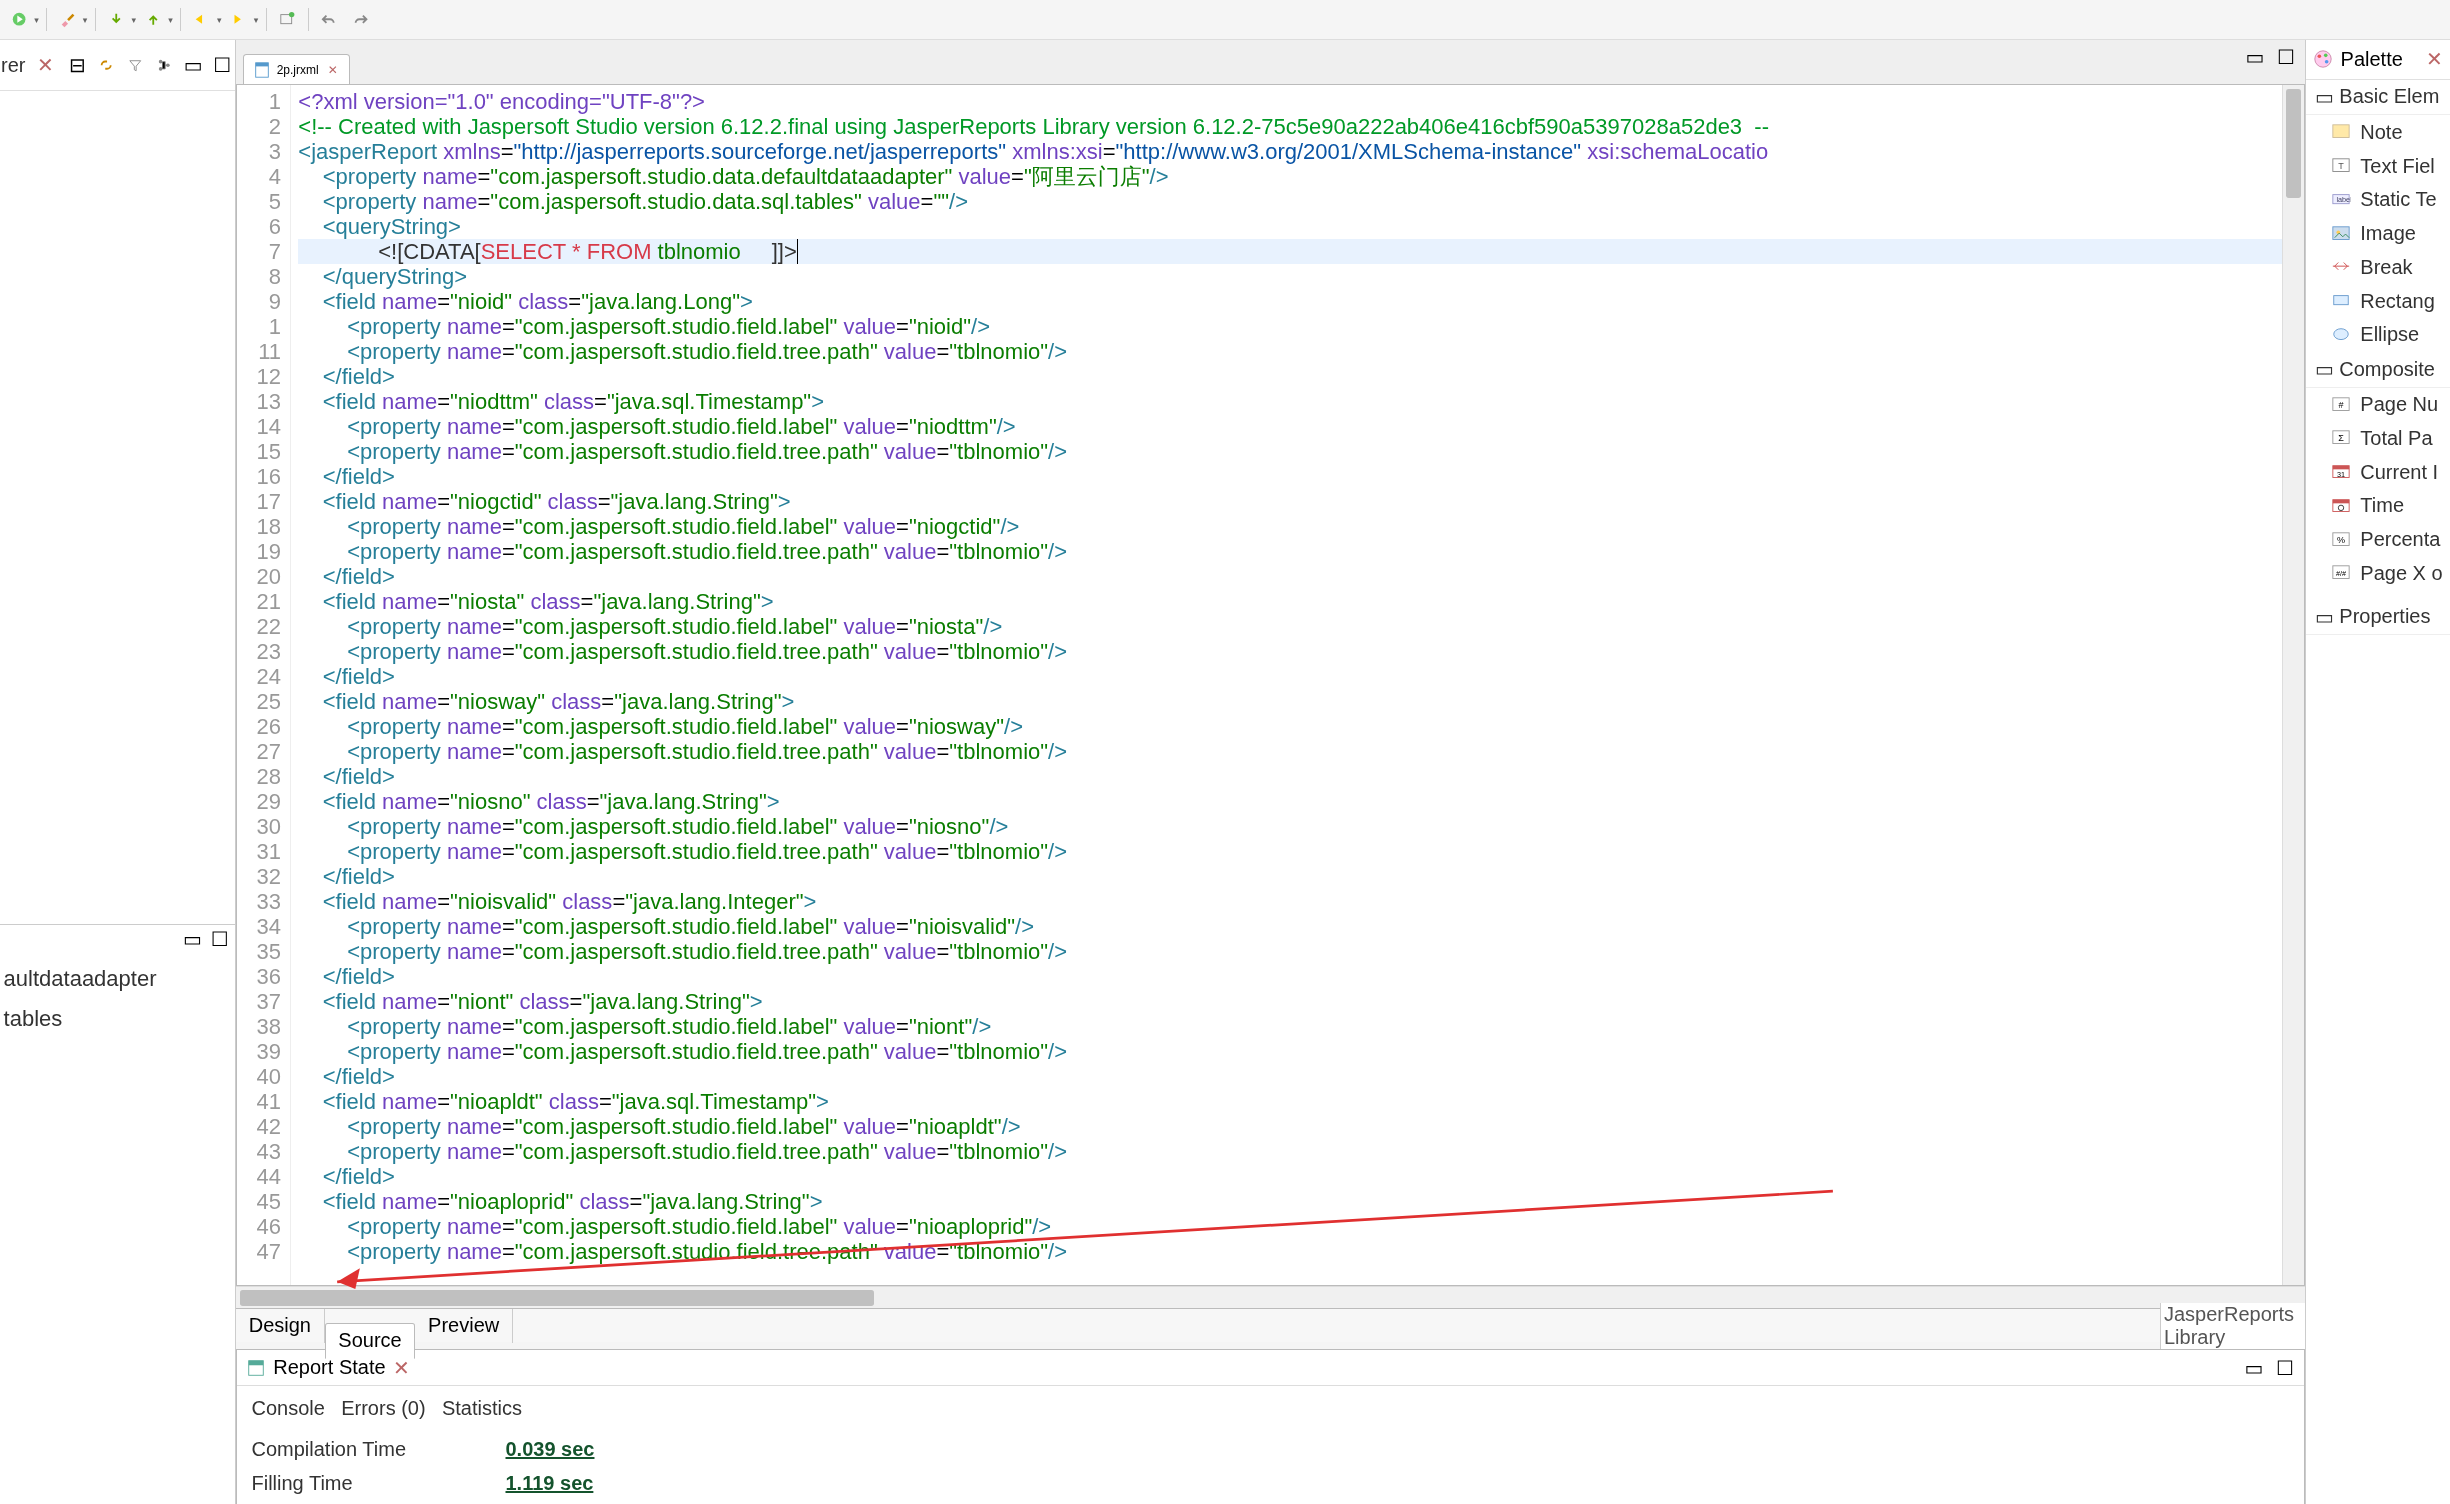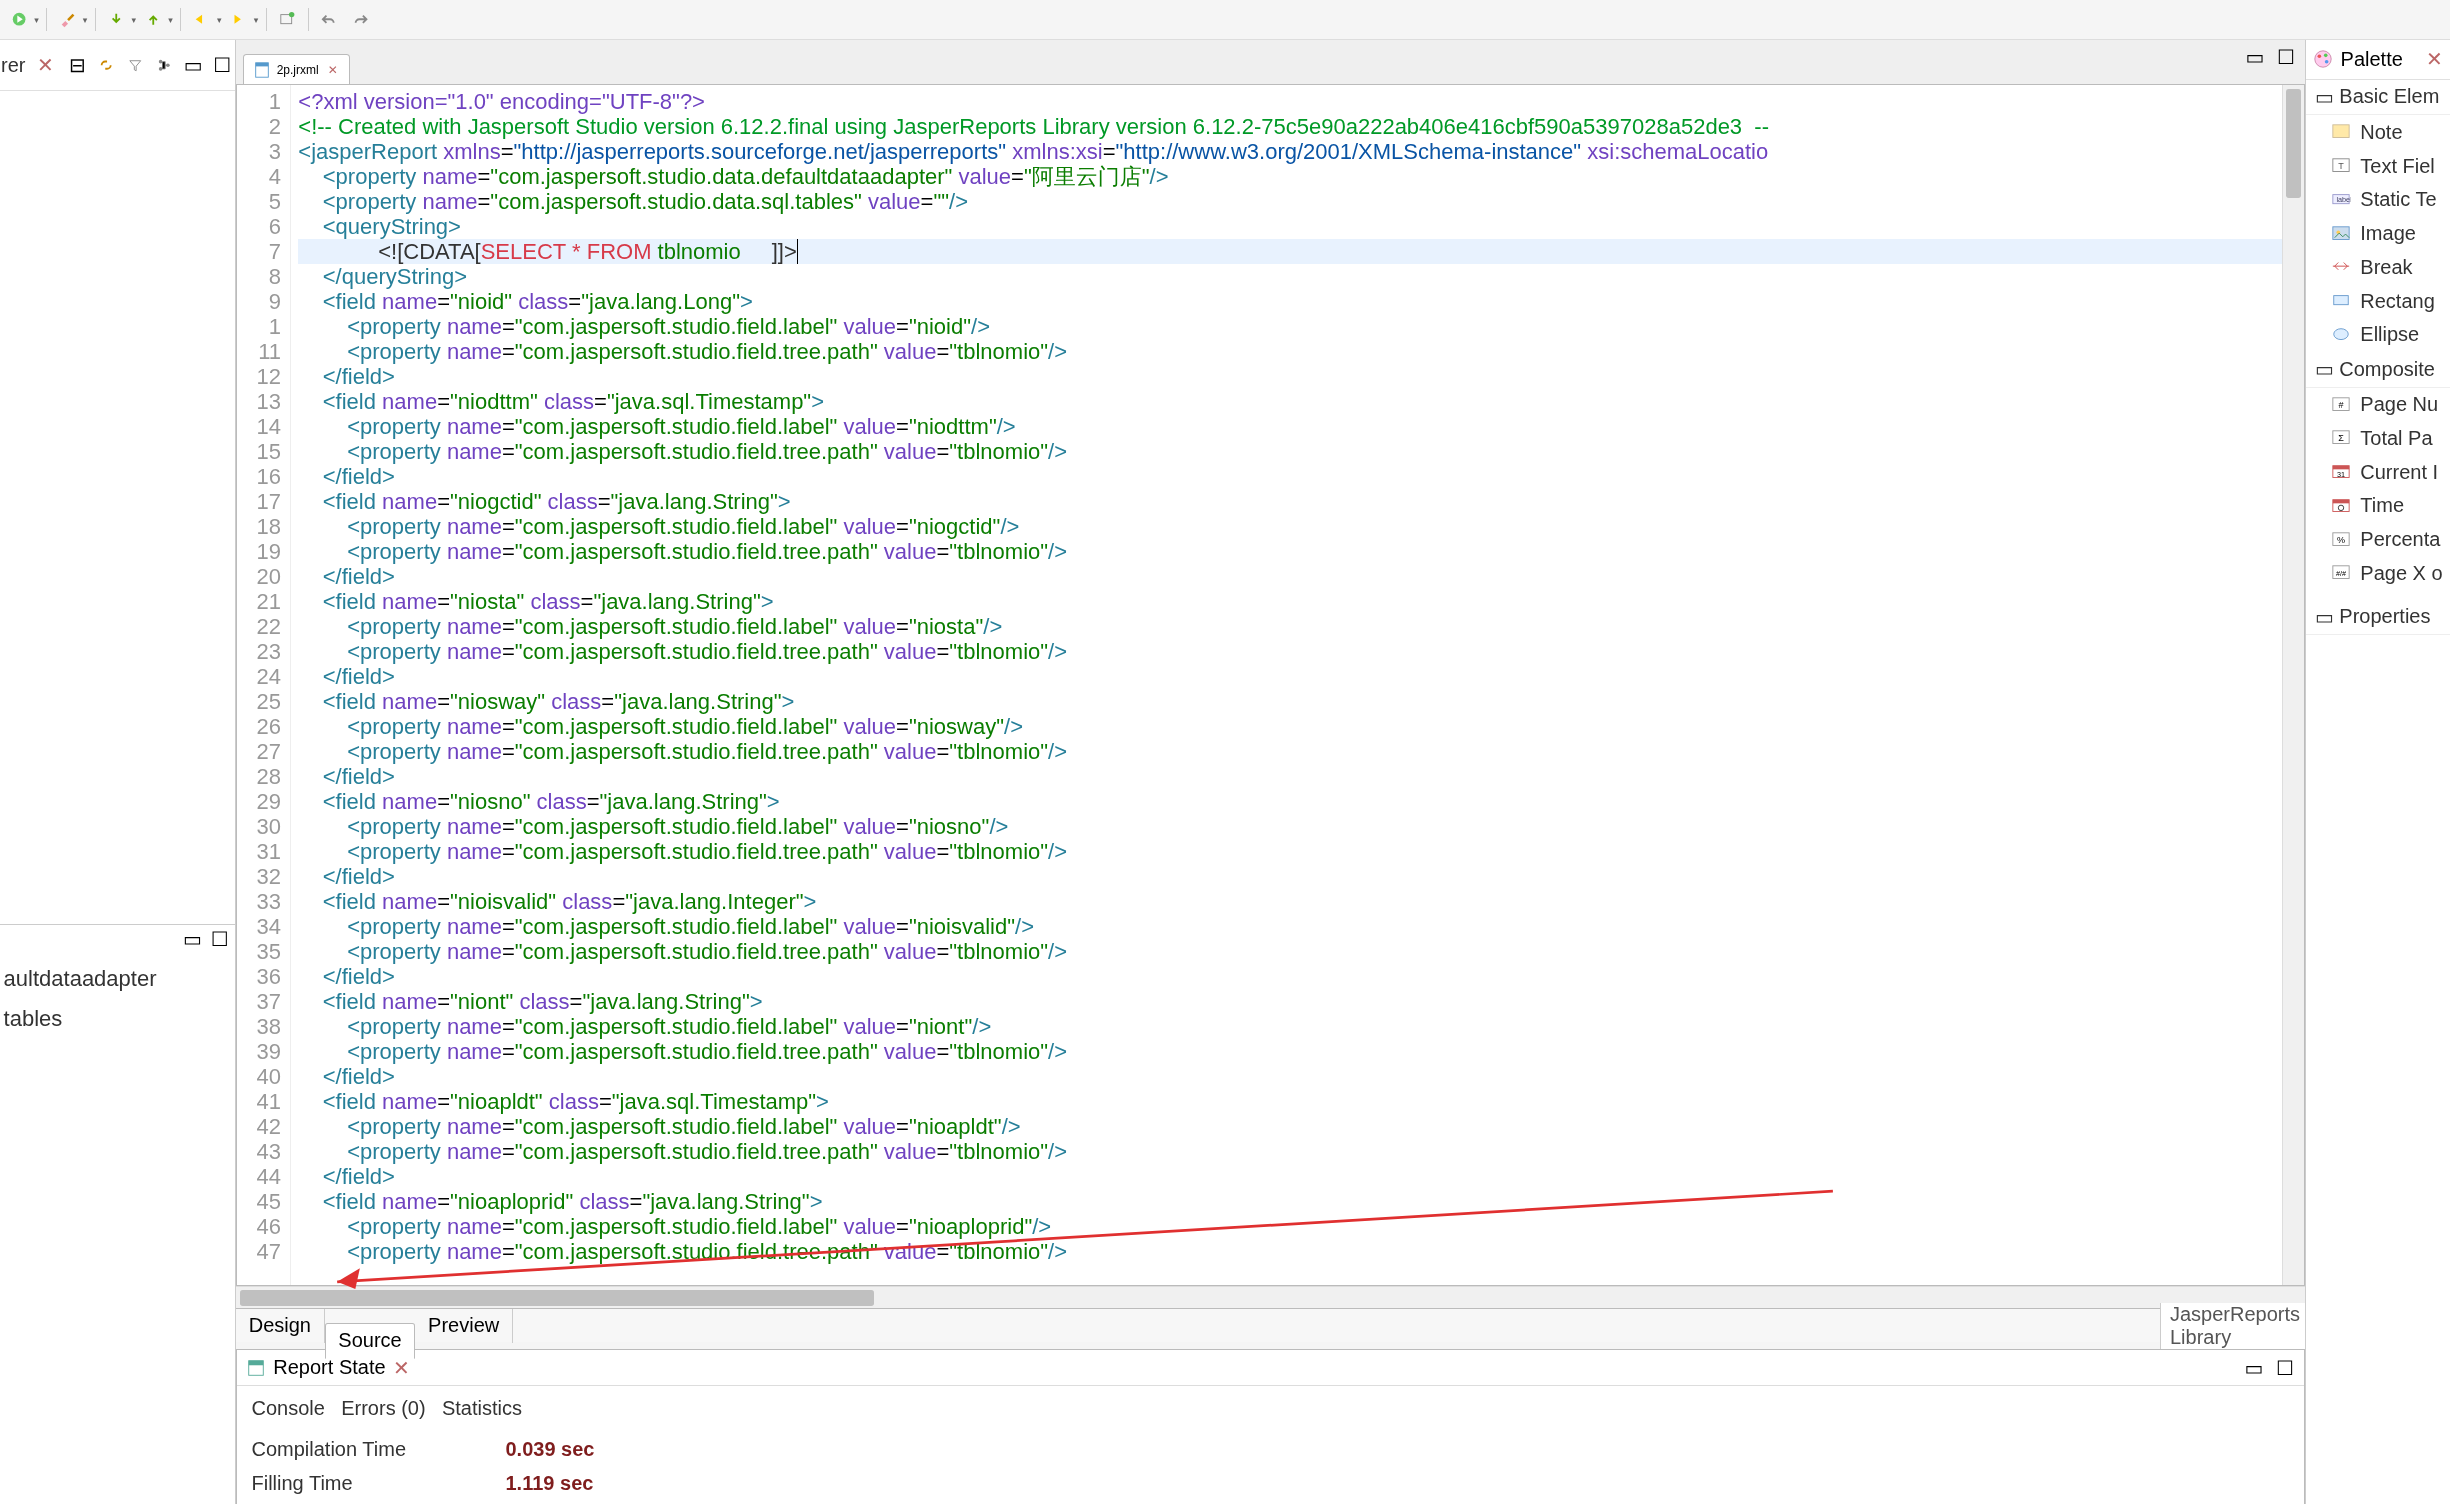--- a/index.html
+++ b/index.html
@@ -49,32 +49,32 @@
 .vscrollbar { width: 22px; background: #f0f0f0; border-left: 0.9px solid #ddd; position: relative; }
 .vthumb { position: absolute; left: 2.7px; right: 2.7px; top: 3.6px; height: 109px; background: #c0c0c0; border-radius: 2.7px; }
 
 .hscrollbar { height: 22px; background: #f0f0f0; border-top: 0.9px solid #ddd; display: flex; }
 .hthumb { width: 634px; height: 16.3px; background: #c0c0c0; margin: 2.7px 0 0 3.6px; border-radius: 2.7px; }
 
 .bottomtabs { height: 34px; display: flex; align-items: center; border-top: 0.9px solid #bbb; background: #f7f7f7; font-size: 20px; }
 .bottomtabs .bt { padding: 5.4px 12.7px; border-right: 0.9px solid #ccc; cursor: pointer; }
 .bottomtabs .bt.active { background: #fff; border: 0.9px solid #bbb; border-bottom: 0.9px solid #fff; position: relative; top: 15px; border-radius: 2.7px 2.7px 0 0;}
 .bottomtabs .spacer { flex: 1; }
-.bottomtabs .right { padding: 0 9px; color: #555; }
+.bottomtabs .right { padding: 0 3px; color: #555; }
 
 
 .rs-panel { background: #fff; border: 0.9px solid #bbb; margin-top: 7.3px; }
 .rs-tab { display: flex; align-items: center; padding: 5.4px 9px; border-bottom: 0.9px solid #ddd; gap: 7.3px; position: relative; }
 .rs-body { padding: 3.6px 14.5px; }
 .rs-subtabs { display: flex; gap: 16.3px; padding: 7.3px 0; font-size: 20px; color: #333; }
 .rs-subtabs span { cursor: pointer; }
 .rs-table { margin-top: 5.4px; font-size: 20px; }
 .rs-table .row { display: flex; padding: 5.4px 0; }
 .rs-table .k { width: 254px; color: #333; }
-.rs-table .v { font-weight: bold; color: #7f1d1d; }
+.rs-table .v { font-weight: bold; color: #14532d; text-decoration: underline; }
 
 .red-arrow { position: absolute; pointer-events: none; }
 
 
 .right { width: 145px; background: #fff; border-left: 0.9px solid #ccc; overflow: hidden; }
 .pal-title { display: flex; align-items: center; padding: 7.3px; gap: 7.3px; border-bottom: 0.9px solid #e0e0e0; }
 .pal-group { padding: 5.4px 9px; font-size: 20px; color: #333; border-bottom: 0.9px solid #eee; cursor: pointer; display: flex; align-items: center; gap: 5.4px;}
 .pal-item { padding: 5.4px 9px 5.4px 25px; font-size: 20px; color: #333; display: flex; align-items: center; gap: 7.3px; cursor: pointer; white-space: nowrap; }
 .pal-item .pi { width: 22px; height: 18px; display: inline-block; flex-shrink: 0; }
 .pal-section { margin-top: 9px; }

